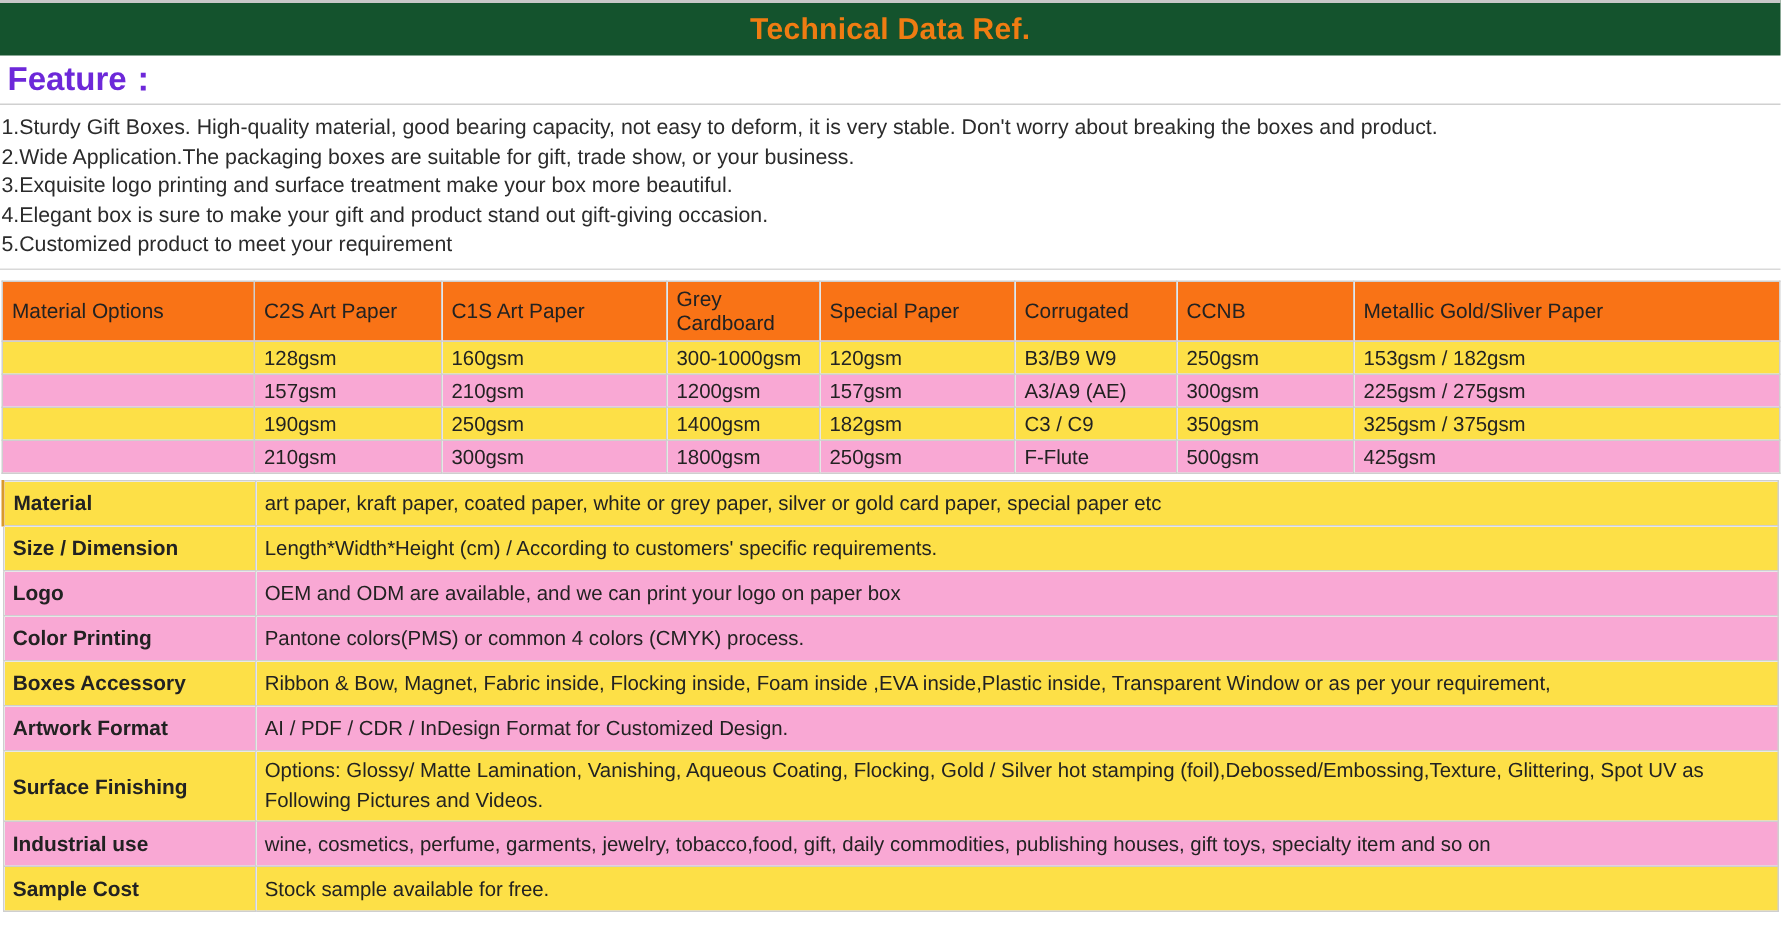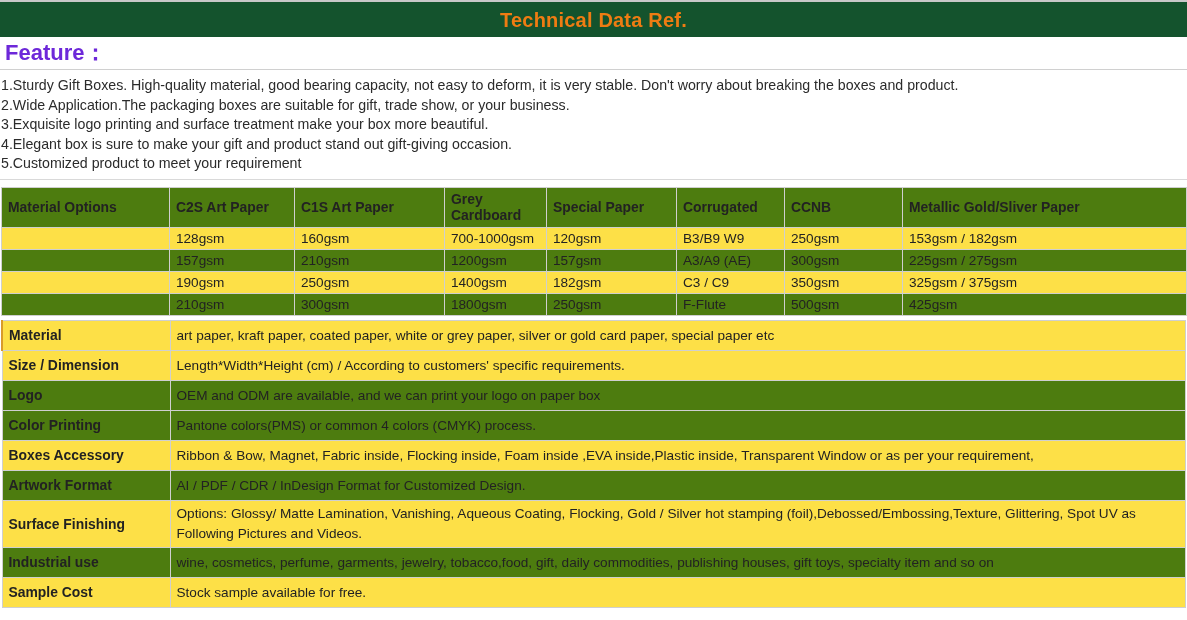--- a/index.html
+++ b/index.html
@@ -76,26 +76,26 @@
     border: 1px solid #cfcfcf;
     padding: 3px 6px;
     font-size: 13.6px;
     color: #222222;
     text-align: left;
     vertical-align: middle;
     background: #fde047;
     overflow: hidden;
     white-space: nowrap;
   }
-  tr.stripe td { background: #4d7c0f; }
+  tr.stripe td { background: #f9a8d4; }
 
   th {
-    font-weight: bold;
+    font-weight: normal;
     font-size: 13.9px;
-    background: #4d7c0f;
+    background: #f97316;
     vertical-align: middle;
   }
   th.wrapok { white-space: normal; line-height: 16px; }
 
   
   .mat-head th { height: 40px; }
   .mat-body td { height: 20px; }
 
   
   .spec-label {
@@ -154,21 +154,21 @@
         <th class="wrapok">Special Paper</th>
         <th class="wrapok">Corrugated</th>
         <th class="wrapok">CCNB</th>
         <th class="wrapok">Metallic Gold/Sliver Paper</th>
       </tr>
 
       <tr class="mat-body">
         <td></td>
         <td>128gsm</td>
         <td>160gsm</td>
-        <td>700-1000gsm</td>
+        <td>300-1000gsm</td>
         <td>120gsm</td>
         <td>B3/B9 W9</td>
         <td>250gsm</td>
         <td>153gsm / 182gsm</td>
       </tr>
 
       <tr class="mat-body stripe">
         <td></td>
         <td>157gsm</td>
         <td>210gsm</td>

